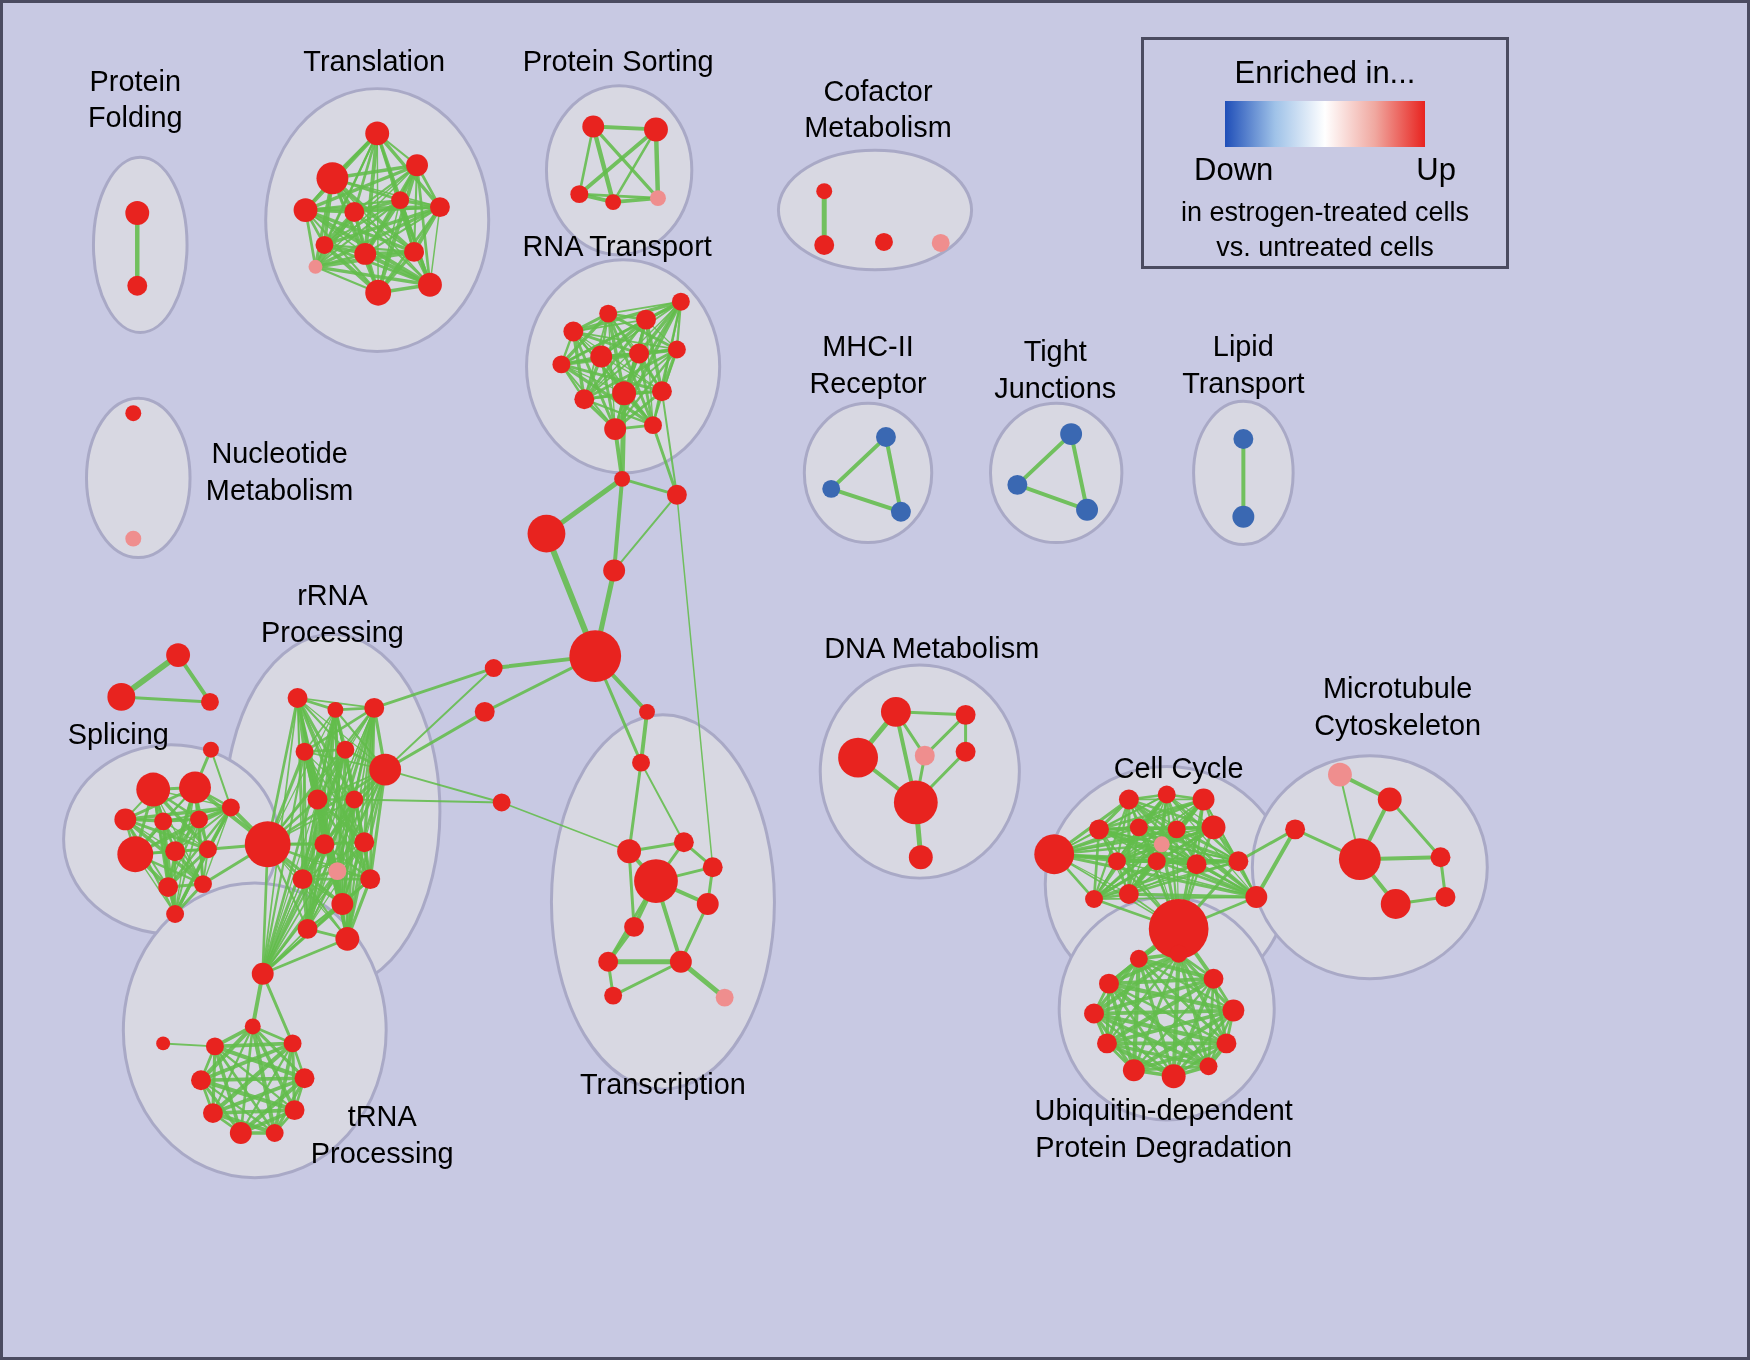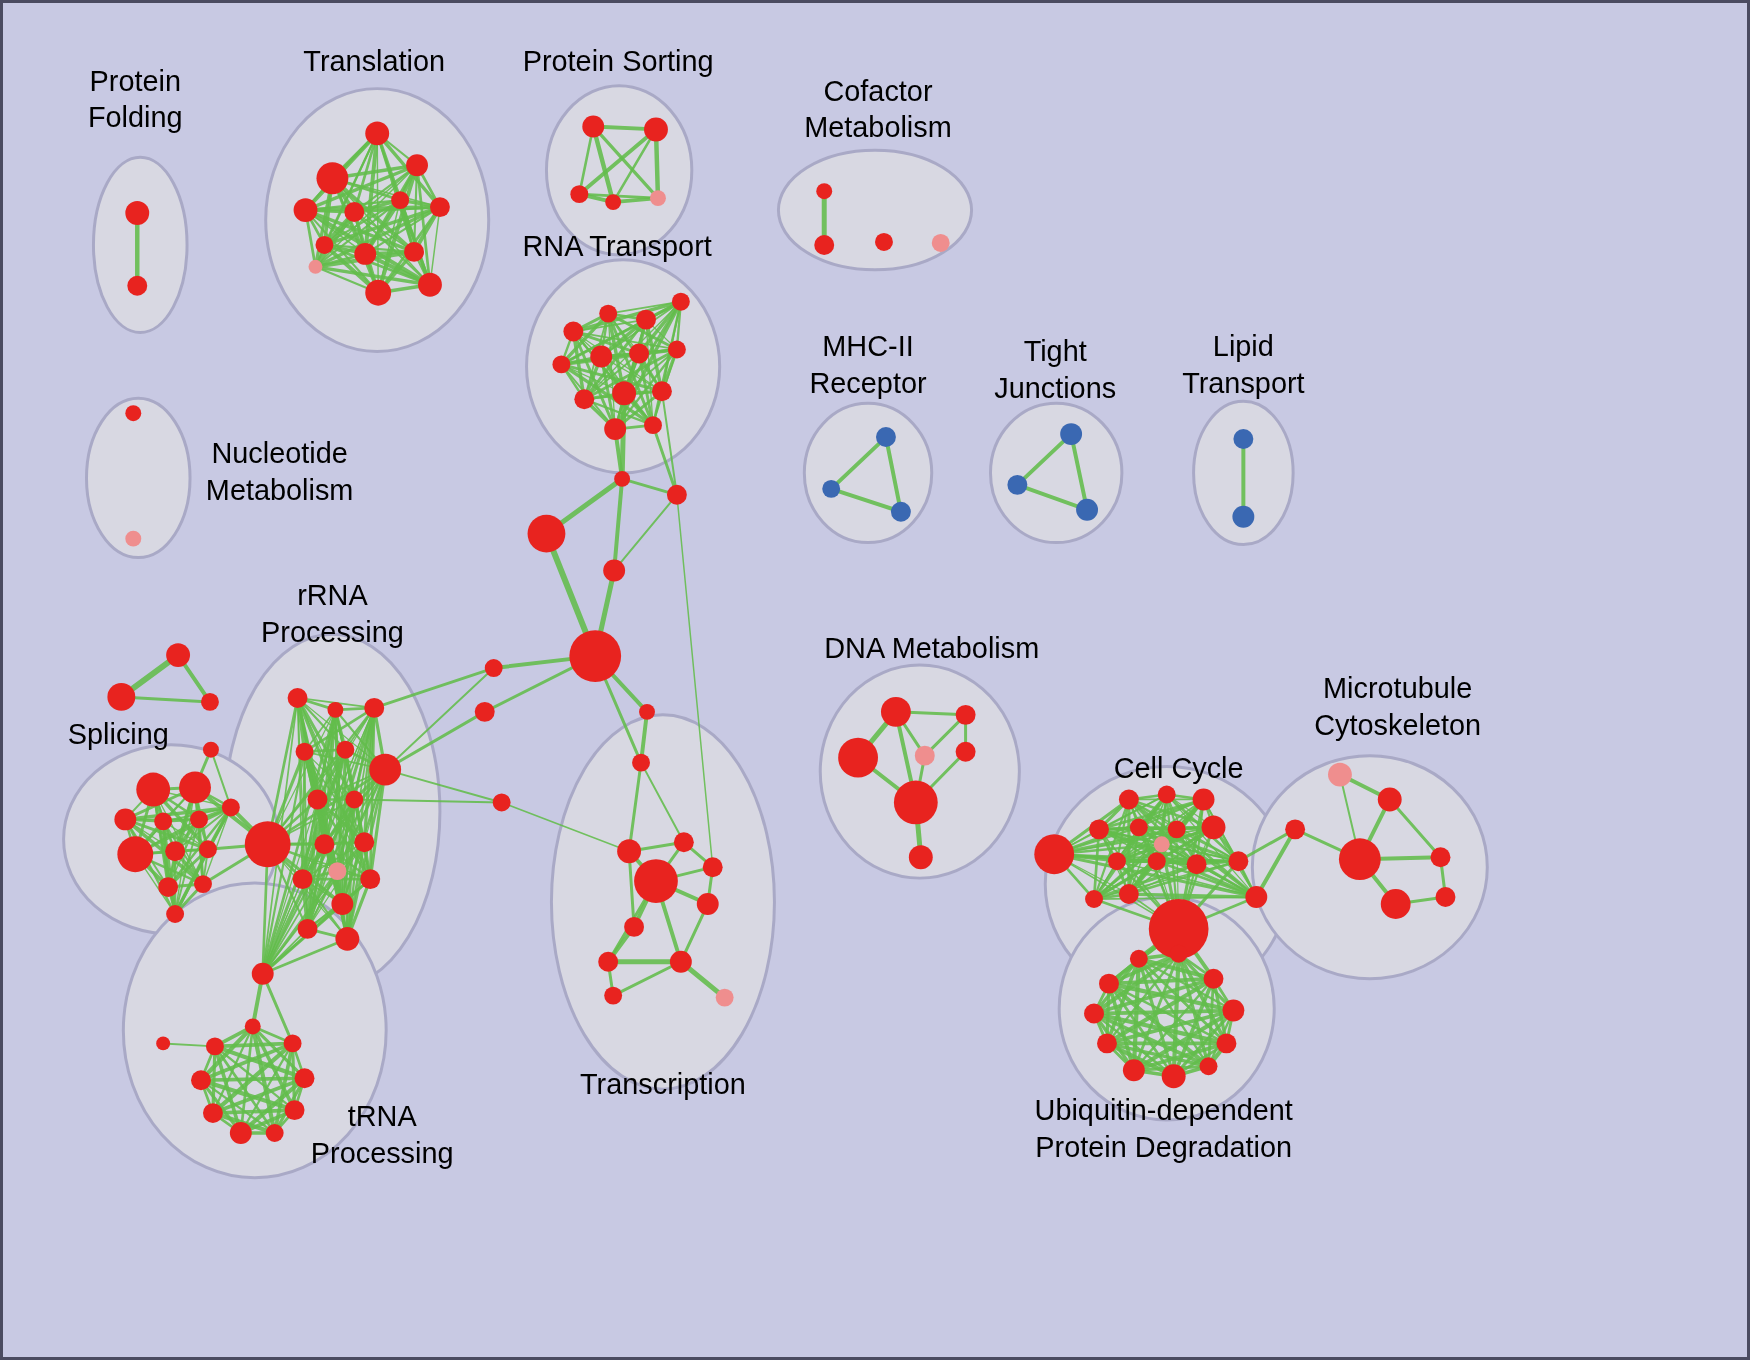--- a/index.html
+++ b/index.html
@@ -919,14 +919,24 @@
         <text x="662" y="1096" text-anchor="middle" fill="#000000" font-size="29">Transcription</text>
         <text x="932" y="658" text-anchor="middle" fill="#000000" font-size="29">DNA Metabolism</text>
         <text x="1180" y="778" text-anchor="middle" fill="#000000" font-size="29">Cell Cycle</text>
         <text x="1400" y="698" text-anchor="middle" fill="#000000" font-size="29">Microtubule</text>
         <text x="1400" y="735" text-anchor="middle" fill="#000000" font-size="29">Cytoskeleton</text>
         <text x="1165" y="1122" text-anchor="middle" fill="#000000" font-size="29">Ubiquitin-dependent</text>
         <text x="1165" y="1159" text-anchor="middle" fill="#000000" font-size="29">Protein Degradation</text>
       </g>
     </svg>
 
+  <div class="legend" style="border-color: rgb(75, 75, 96);">
+    <div class="legend-title">Enriched in...</div>
+    <div class="legend-gradient" style="background: linear-gradient(to right, rgb(31, 78, 184), rgb(159, 194, 232), rgb(255, 255, 255), rgb(240, 168, 160), rgb(232, 35, 31));"></div>
+    <div class="legend-scale">
+      <span>Down</span>
+      <span>Up</span>
+    </div>
+    <div class="legend-caption first">in estrogen-treated cells</div>
+    <div class="legend-caption">vs. untreated cells</div>
+  </div>
 
 </div>
 
 </body></html>

